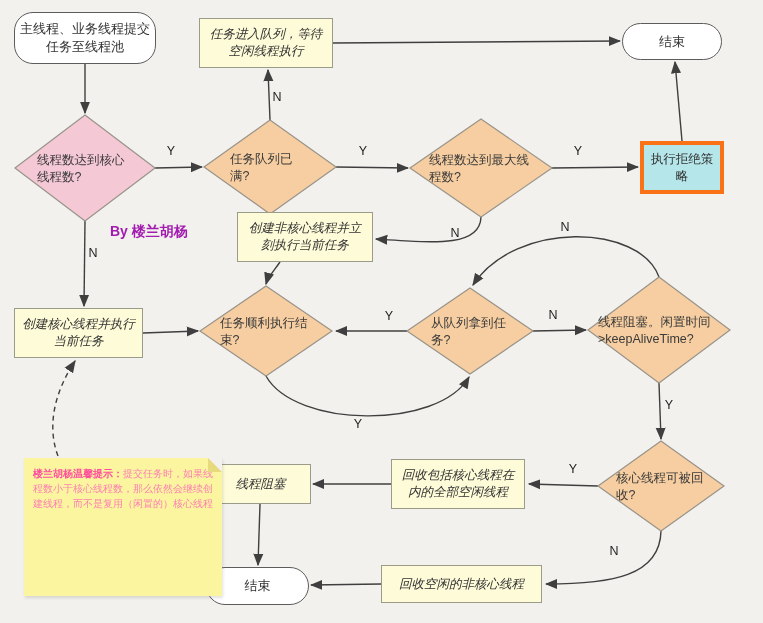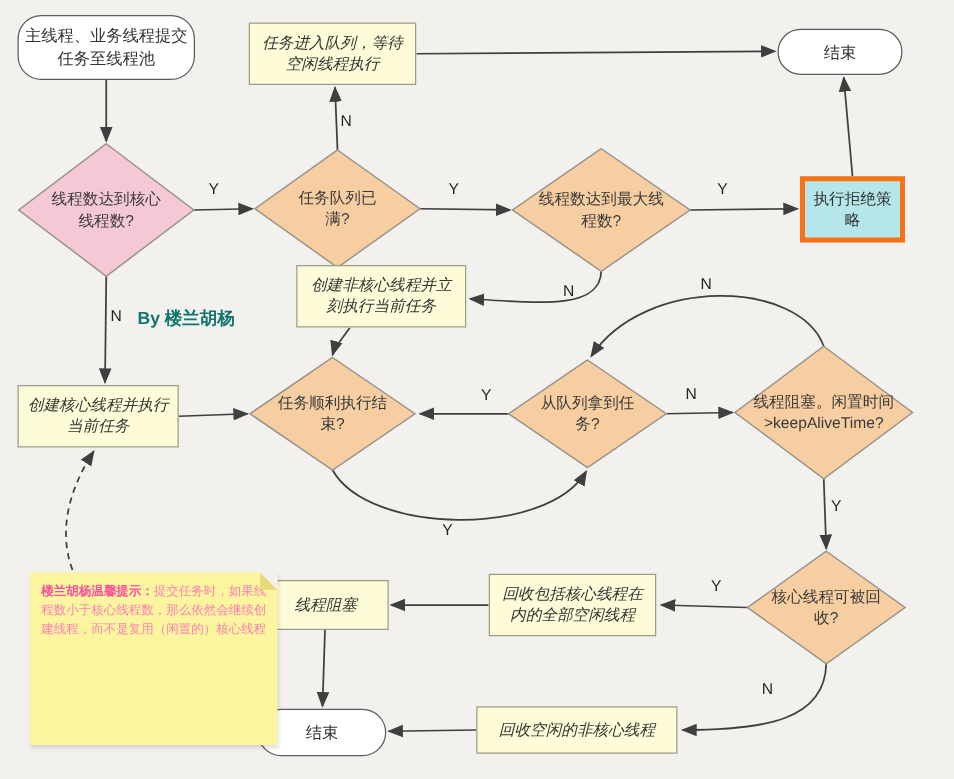--- a/index.html
+++ b/index.html
@@ -24,29 +24,29 @@
     position:absolute;box-sizing:border-box;
     display:flex;align-items:center;justify-content:center;
     text-align:center;font-size:12.5px;color:#333;line-height:1.35;
     padding:3px 5px;
   }
   .rounded{background:var(--terminator_bg,#ffffff);border:1.5px solid #5c5c5c;border-radius:19px;font-size:13px;}
   .yellow{background:var(--yellow_box,#FDFBD8);border:1px solid #9b9b8a;font-style:italic;}
   .cyan{background:var(--cyan,#B5E6EA);border:4px solid #f97316;}
   .dtext{
     position:absolute;transform:translate(-50%,-50%);
-    text-align:center;font-size:12.5px;color:#3a3a3a;line-height:1.32;
+    font-size:12.5px;color:#3a3a3a;line-height:1.32;
   }
   .lbl{
     position:absolute;transform:translate(-50%,-50%);
     font-size:12.5px;color:#1f1f1f;
   }
   .byline{
     position:absolute;left:110px;top:223px;
-    font-size:14px;font-weight:bold;color:#0f766e;margin-top:23px;
+    font-size:14px;font-weight:bold;color:#a21caf;
   }
   .note{
     position:absolute;left:14px;top:458px;width:198px;height:138px;
     box-sizing:border-box;padding:8px 9px;
     background:var(--note_bg,#FBF5A0);
     font-size:10px;line-height:1.5;color:var(--note_body,#FF7FB3);
     box-shadow:1px 2px 3px rgba(0,0,0,0.12);
     margin-left:10px;
   }
   .note::after{

